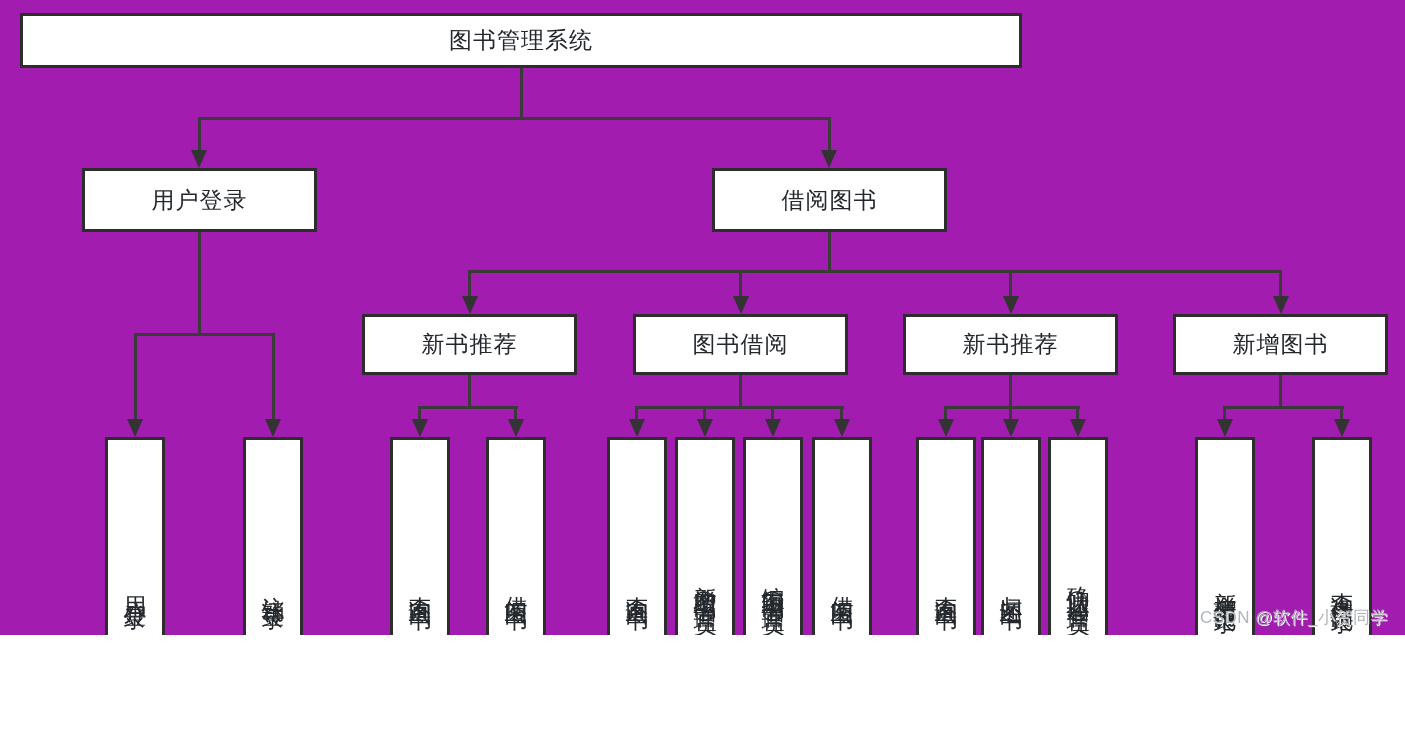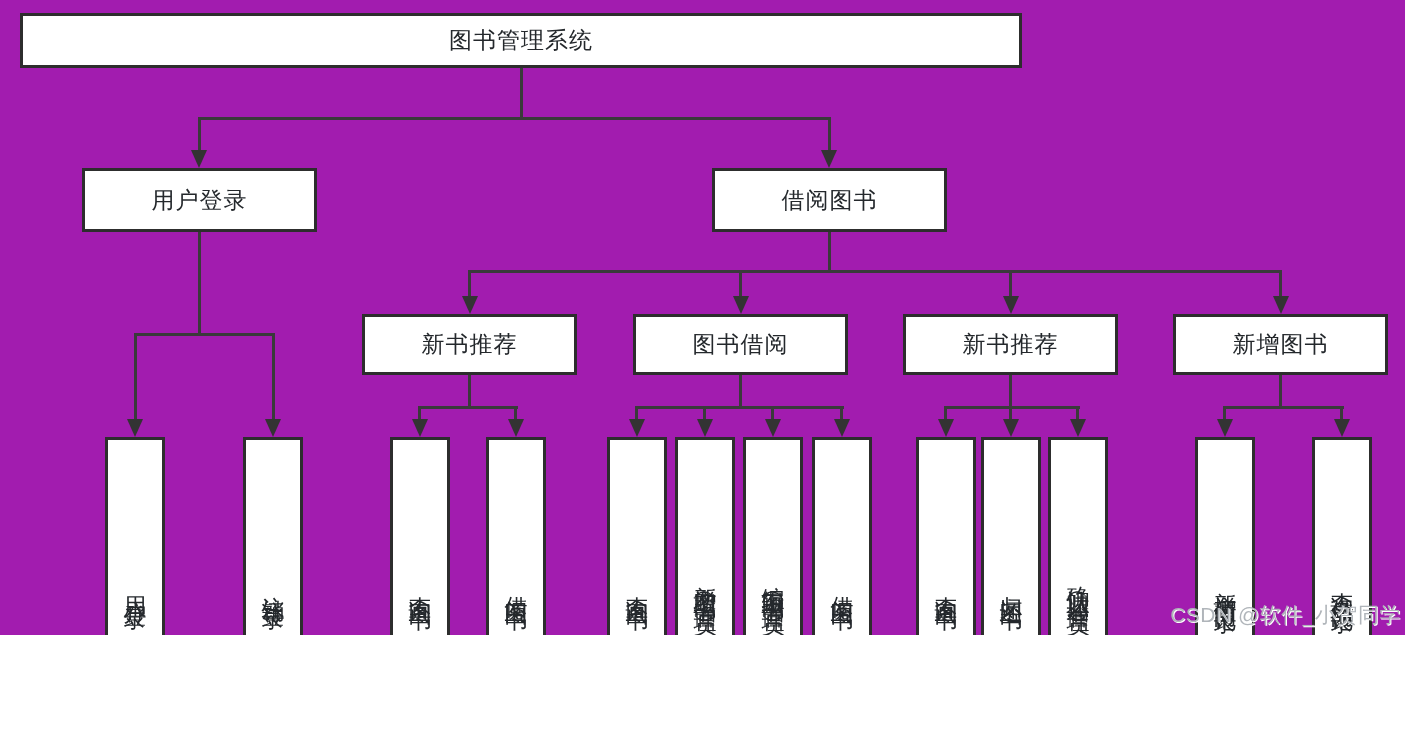--- a/index.html
+++ b/index.html
@@ -35,22 +35,22 @@
   .vline{position:absolute;width:3px;background:#3a3a3a;}
   .hline{position:absolute;height:3px;background:#3a3a3a;}
   .ahead{
     position:absolute;width:0;height:0;
     border-left:8px solid transparent;
     border-right:8px solid transparent;
     border-top:18px solid #333333;
   }
   .watermark{
     position:absolute;
-    right:4px;bottom:6px;
-    font-size:21px;
+    right:17px;bottom:6px;
+    font-size:17px;
     color:#b0b5ba;
     text-shadow:1px 1px 0 #ffffff;
     letter-spacing:0.5px;
     white-space:nowrap;
   }
 </style>
 </head>
 <body>
 
 <div id="stage">

